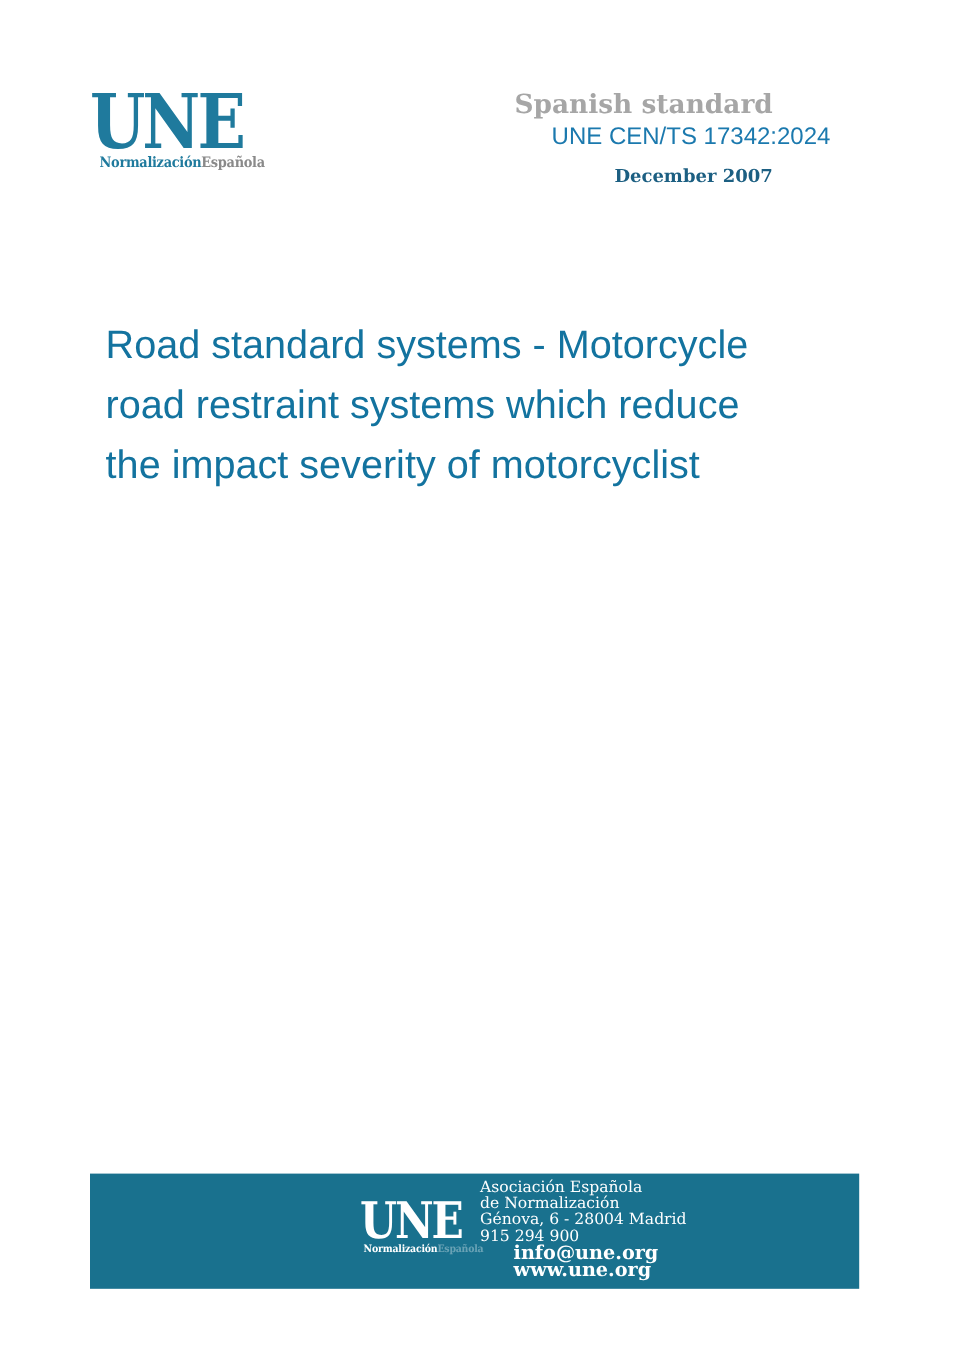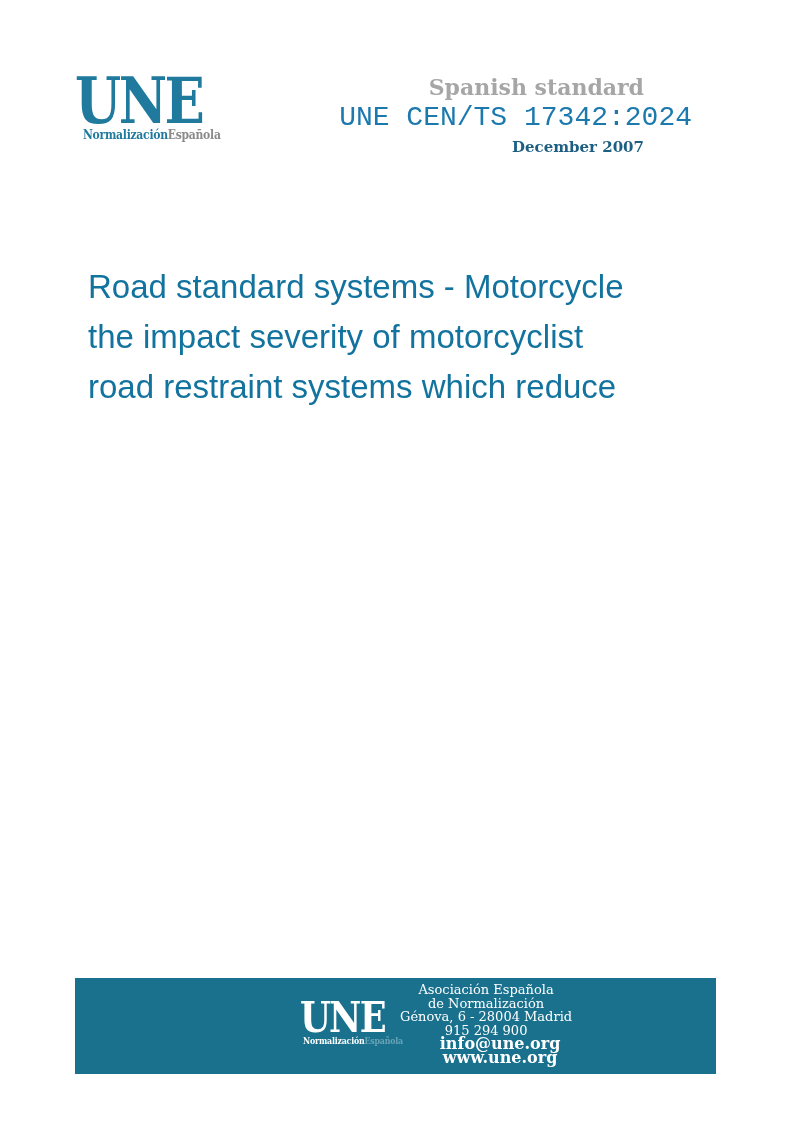--- a/index.html
+++ b/index.html
@@ -14,41 +14,41 @@
   .logo-word{font-family:"DejaVu Serif",serif;font-weight:700;font-size:63px;line-height:1;
              color:#1f7a9d;letter-spacing:-3px;transform:scaleX(0.84);transform-origin:left top;white-space:nowrap;}
   .logo-sub{position:absolute;left:8px;top:58px;font-family:"DejaVu Serif",serif;font-size:12px;
             font-weight:600;letter-spacing:-0.3px;transform:scaleX(0.9);transform-origin:left top;white-space:nowrap;}
   .logo-sub .p1{color:#1f7a9d;}
   .logo-sub .p2{color:#8a8a8a;}
 
   
   .doc-type{position:absolute;right:72px;top:76px;font-family:"DejaVu Serif",serif;
             font-weight:700;font-size:22px;line-height:1;color:#a6a6a6;white-space:nowrap;margin-left:23px;}
-  .doc-code{position:absolute;right:24px;top:104px;font-family:Liberation Mono, monospace;
-            font-size:28px;line-height:1;color:#1b79ae;white-space:nowrap;}
+  .doc-code{position:absolute;right:24px;top:104px;font-family:Liberation Sans, sans-serif;
+            font-size:20px;line-height:1;color:#1b79ae;white-space:nowrap;}
   .doc-date{position:absolute;right:72px;top:140px;font-family:"DejaVu Serif",serif;
             font-weight:700;font-size:15px;line-height:1;color:#1c5f82;white-space:nowrap;}
 
   
   .title{position:absolute;left:88px;top:262px;font-family:"Liberation Sans",sans-serif;
          font-size:33px;line-height:50px;color:#13739f;}
   .title div{white-space:nowrap;}
 
   
   .footer-band{position:absolute;left:75px;top:978px;width:650px;height:96px;background:#19718e;}
   .f-logo{position:absolute;left:225px;top:19px;}
   .f-logo-word{font-family:"DejaVu Serif",serif;font-weight:700;font-size:42px;line-height:1;
                color:#ffffff;letter-spacing:-2px;transform:scaleX(0.84);transform-origin:left top;white-space:nowrap;}
   .f-logo-sub{position:absolute;left:3px;top:39px;font-family:"DejaVu Serif",serif;font-size:8.5px;
               font-weight:700;letter-spacing:-0.2px;transform:scaleX(0.92);transform-origin:left top;white-space:nowrap;}
   .f-logo-sub .p1{color:#ffffff;}
   .f-logo-sub .p2{color:rgba(255,255,255,0.35);}
   .f-address{position:absolute;left:325px;top:5px;color:#ffffff;font-family:"DejaVu Serif",serif;
-             font-size:13px;line-height:13.6px;text-align:center;}
+             font-size:13px;line-height:13.6px;}
   .f-address div{white-space:nowrap;}
   .f-contact{font-size:16px;font-weight:700;margin-left:28px;}
 </style>
 </head>
 <body>
 
 <div class="page">
 
   <div class="corner-square"></div>
 
@@ -56,22 +56,22 @@
     <div class="logo-word">UNE</div>
     <div class="logo-sub"><span class="p1">Normalización</span><span class="p2">Española</span></div>
   </div>
 
   <div class="doc-type">Spanish standard</div>
   <div class="doc-code">UNE CEN/TS 17342:2024</div>
   <div class="doc-date">December 2007</div>
 
   <div class="title">
     <div>Road standard systems - Motorcycle</div>
+    <div>road restraint systems which reduce</div>
     <div>the impact severity of motorcyclist</div>
-    <div>road restraint systems which reduce</div>
   </div>
 
   <div class="footer-band">
     <div class="f-logo">
       <div class="f-logo-word">UNE</div>
       <div class="f-logo-sub"><span class="p1">Normalización</span><span class="p2">Española</span></div>
     </div>
     <div class="f-address">
       <div>Asociación Española</div>
       <div>de Normalización</div>

